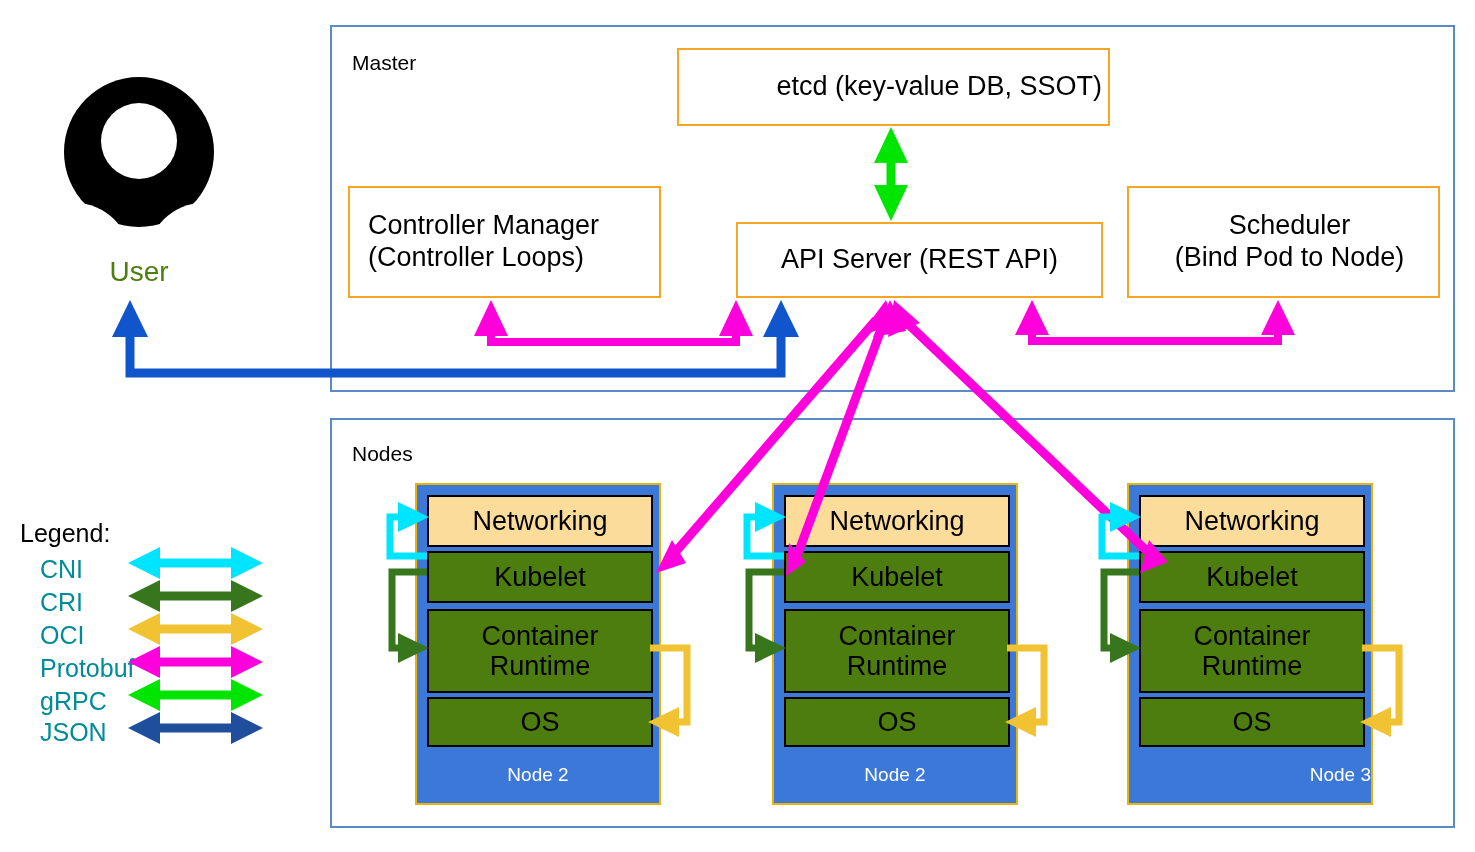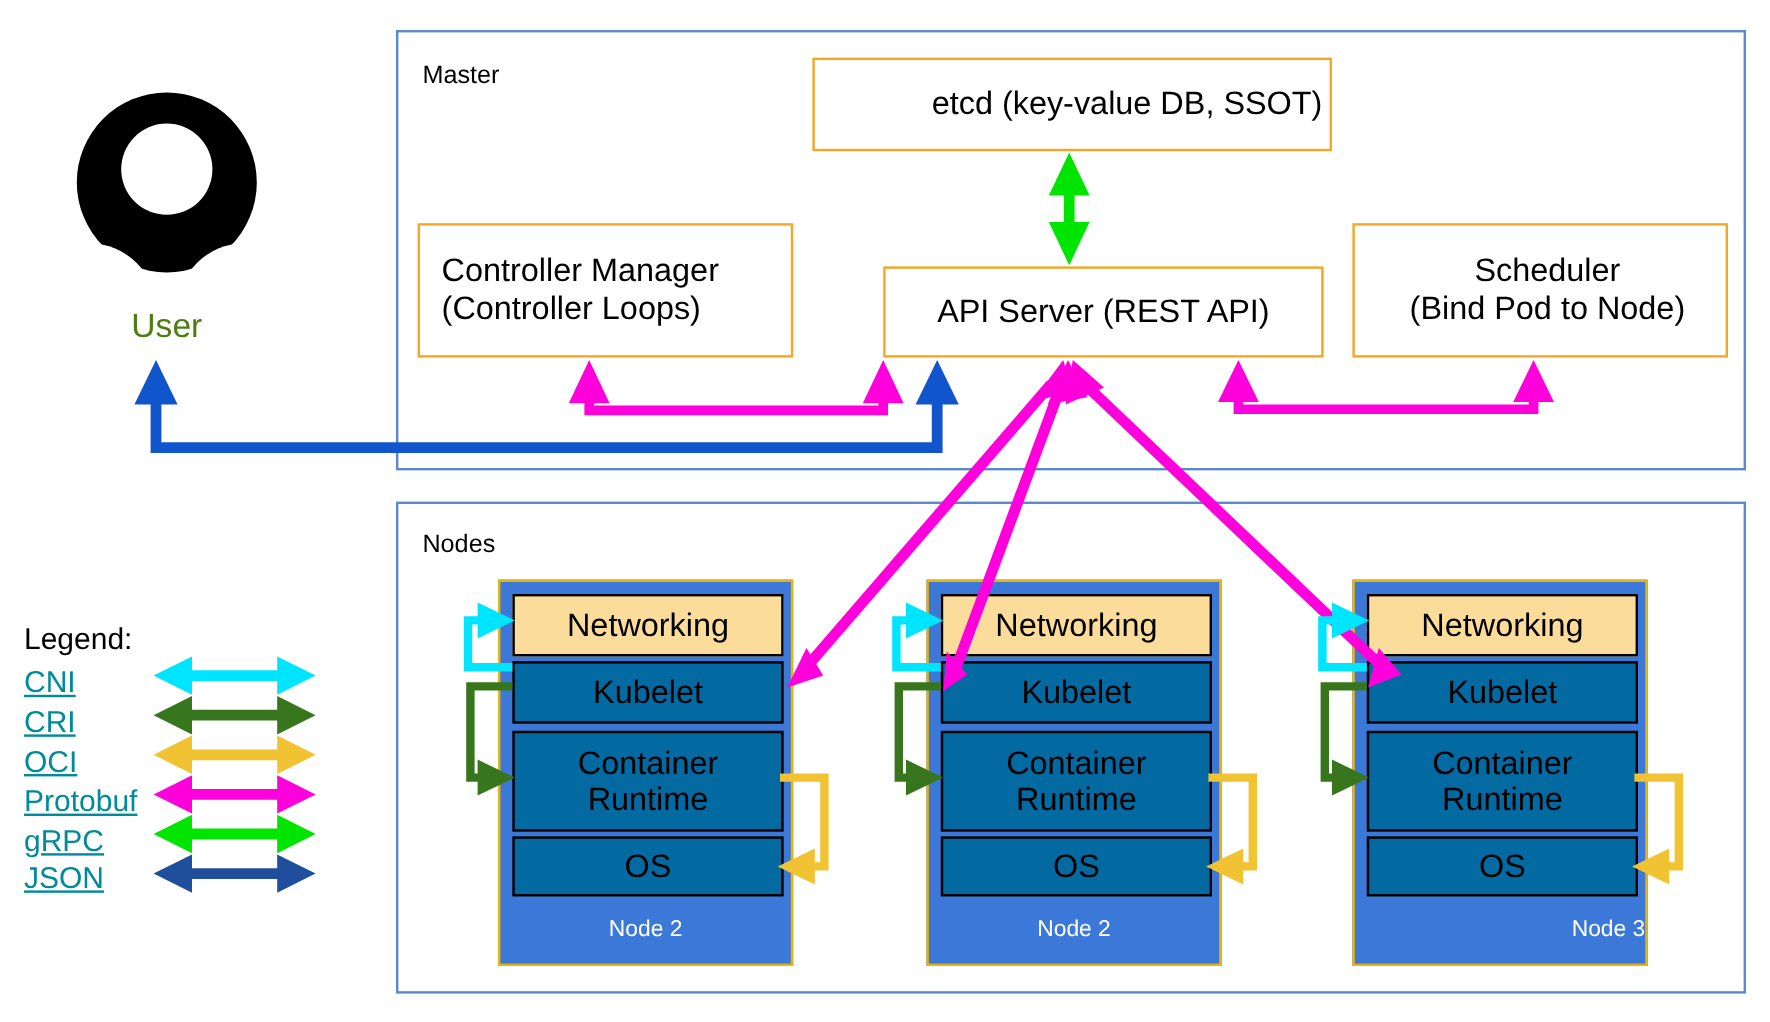--- a/index.html
+++ b/index.html
@@ -51,21 +51,21 @@
     padding: 0 6px;
   }
   .node-box {
     position: absolute;
     background: #3c78d8;
     border: 2px solid #eab308;
     box-sizing: border-box;
   }
   .node-inner {
     position: absolute;
-    background: #0369a1;
+    background: #4d7c0f;
     border: 2px solid #000000;
     box-sizing: border-box;
     display: flex;
     align-items: center;
     justify-content: center;
     text-align: center;
     font-size: 27px;
     color: #000000;
     line-height: 1.12;
   }
@@ -92,24 +92,24 @@
     position: absolute;
     font-size: 25px;
     color: #000000;
     line-height: 1;
     white-space: nowrap;
   }
   .legend-item-label {
     position: absolute;
     font-size: 25px;
     color: #008b9a;
-    text-decoration: underline;
     line-height: 1;
     white-space: nowrap;
     cursor: pointer;
+    margin-left: 20px;
   }
 </style>
 </head>
 <body>
 
 <div id="canvas">
 
   <svg class="layer" viewBox="0 0 1475 852">
     <g>
       <circle cx="139" cy="152" r="75" fill="#000000"></circle>

